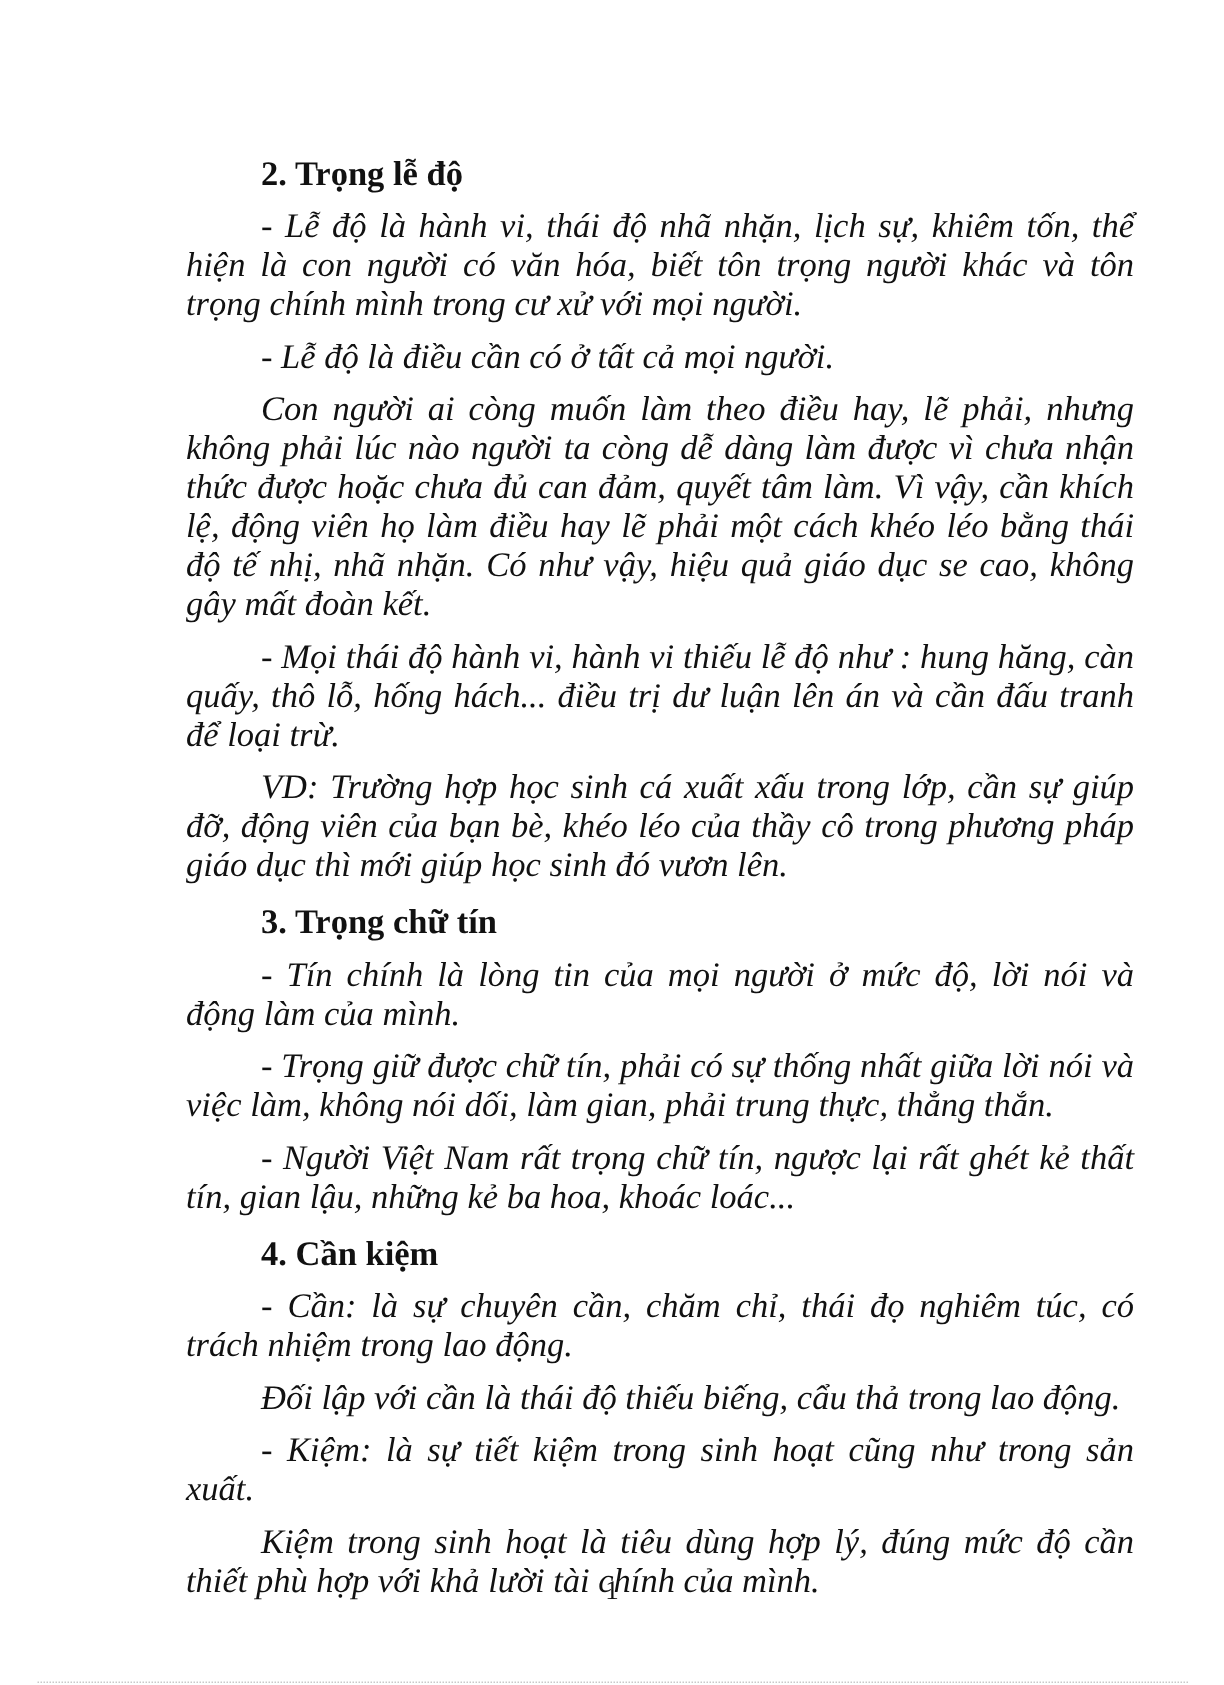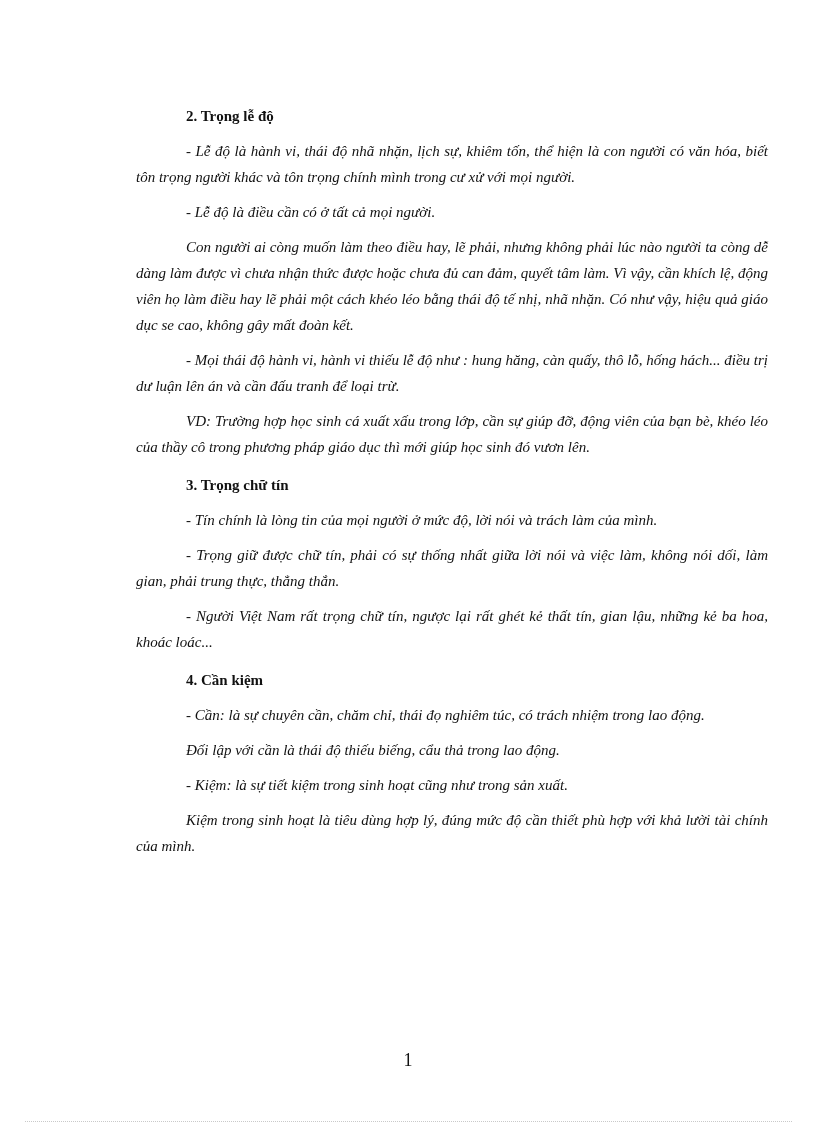--- a/index.html
+++ b/index.html
@@ -10,24 +10,24 @@
     body {
       width: 816px;
       height: 1123px;
       position: relative;
       overflow: hidden;
       font-family: "Liberation Serif", "DejaVu Serif", serif;
       color: #111111;
     }
     .page {
       position: absolute;
-      left: 136px;
+      left: 124px;
       top: 103px;
       width: 632px;
-      font-size: 15px;
+      font-size: 23px;
       line-height: 26px;
     }
     .heading {
       font-weight: bold;
       text-indent: 50px;
       margin: 0 0 9px 0;
     }
     .para {
       margin: 0 0 9px 0;
       text-align: justify;
@@ -64,21 +64,21 @@
     <p class="heading">2. Trọng lễ độ</p>
     <p class="para">- Lễ độ là hành vi, thái độ nhã nhặn, lịch sự, khiêm tốn, thể hiện là con người có văn hóa, biết tôn trọng người khác và tôn trọng chính mình trong cư xử với mọi người.</p>
     <p class="para">- Lễ độ là điều cần có ở tất cả mọi người.</p>
     <p class="para">Con người ai còng muốn làm theo điều hay, lẽ phải, nhưng không phải lúc nào người ta còng dễ dàng làm được vì chưa nhận thức được hoặc chưa đủ can đảm, quyết tâm làm. Vì vậy, cần khích lệ, động viên họ làm điều hay lẽ phải một cách khéo léo bằng thái độ tế nhị, nhã nhặn. Có như vậy, hiệu quả giáo dục se cao, không gây mất đoàn kết.</p>
     <p class="para">- Mọi thái độ hành vi, hành vi thiếu lễ độ như : hung hăng, càn quấy, thô lỗ, hống hách... điều trị dư luận lên án và cần đấu tranh để loại trừ.</p>
     <p class="para last-in-section">VD: Trường hợp học sinh cá xuất xấu trong lớp, cần sự giúp đỡ, động viên của bạn bè, khéo léo của thầy cô trong phương pháp giáo dục thì mới giúp học sinh đó vươn lên.</p>
   </div>
 
   <div class="section">
     <p class="heading">3. Trọng chữ tín</p>
-    <p class="para">- Tín chính là lòng tin của mọi người ở mức độ, lời nói và trách làm của mình.</p>
+    <p class="para">- Tín chính là lòng tin của mọi người ở mức độ, lời nói và động làm của mình.</p>
     <p class="para">- Trọng giữ được chữ tín, phải có sự thống nhất giữa lời nói và việc làm, không nói dối, làm gian, phải trung thực, thẳng thắn.</p>
     <p class="para last-in-section">- Người Việt Nam rất trọng chữ tín, ngược lại rất ghét kẻ thất tín, gian lậu, những kẻ ba hoa, khoác loác...</p>
   </div>
 
   <div class="section">
     <p class="heading">4. Cần kiệm</p>
     <p class="para">- Cần: là sự chuyên cần, chăm chỉ, thái đọ nghiêm túc, có trách nhiệm trong lao động.</p>
     <p class="para">Đối lập với cần là thái độ thiếu biếng, cẩu thả trong lao động.</p>
     <p class="para">- Kiệm: là sự tiết kiệm trong sinh hoạt cũng như trong sản xuất.</p>
     <p class="para">Kiệm trong sinh hoạt là tiêu dùng hợp lý, đúng mức độ cần thiết phù hợp với khả lười tài chính của mình.</p>

